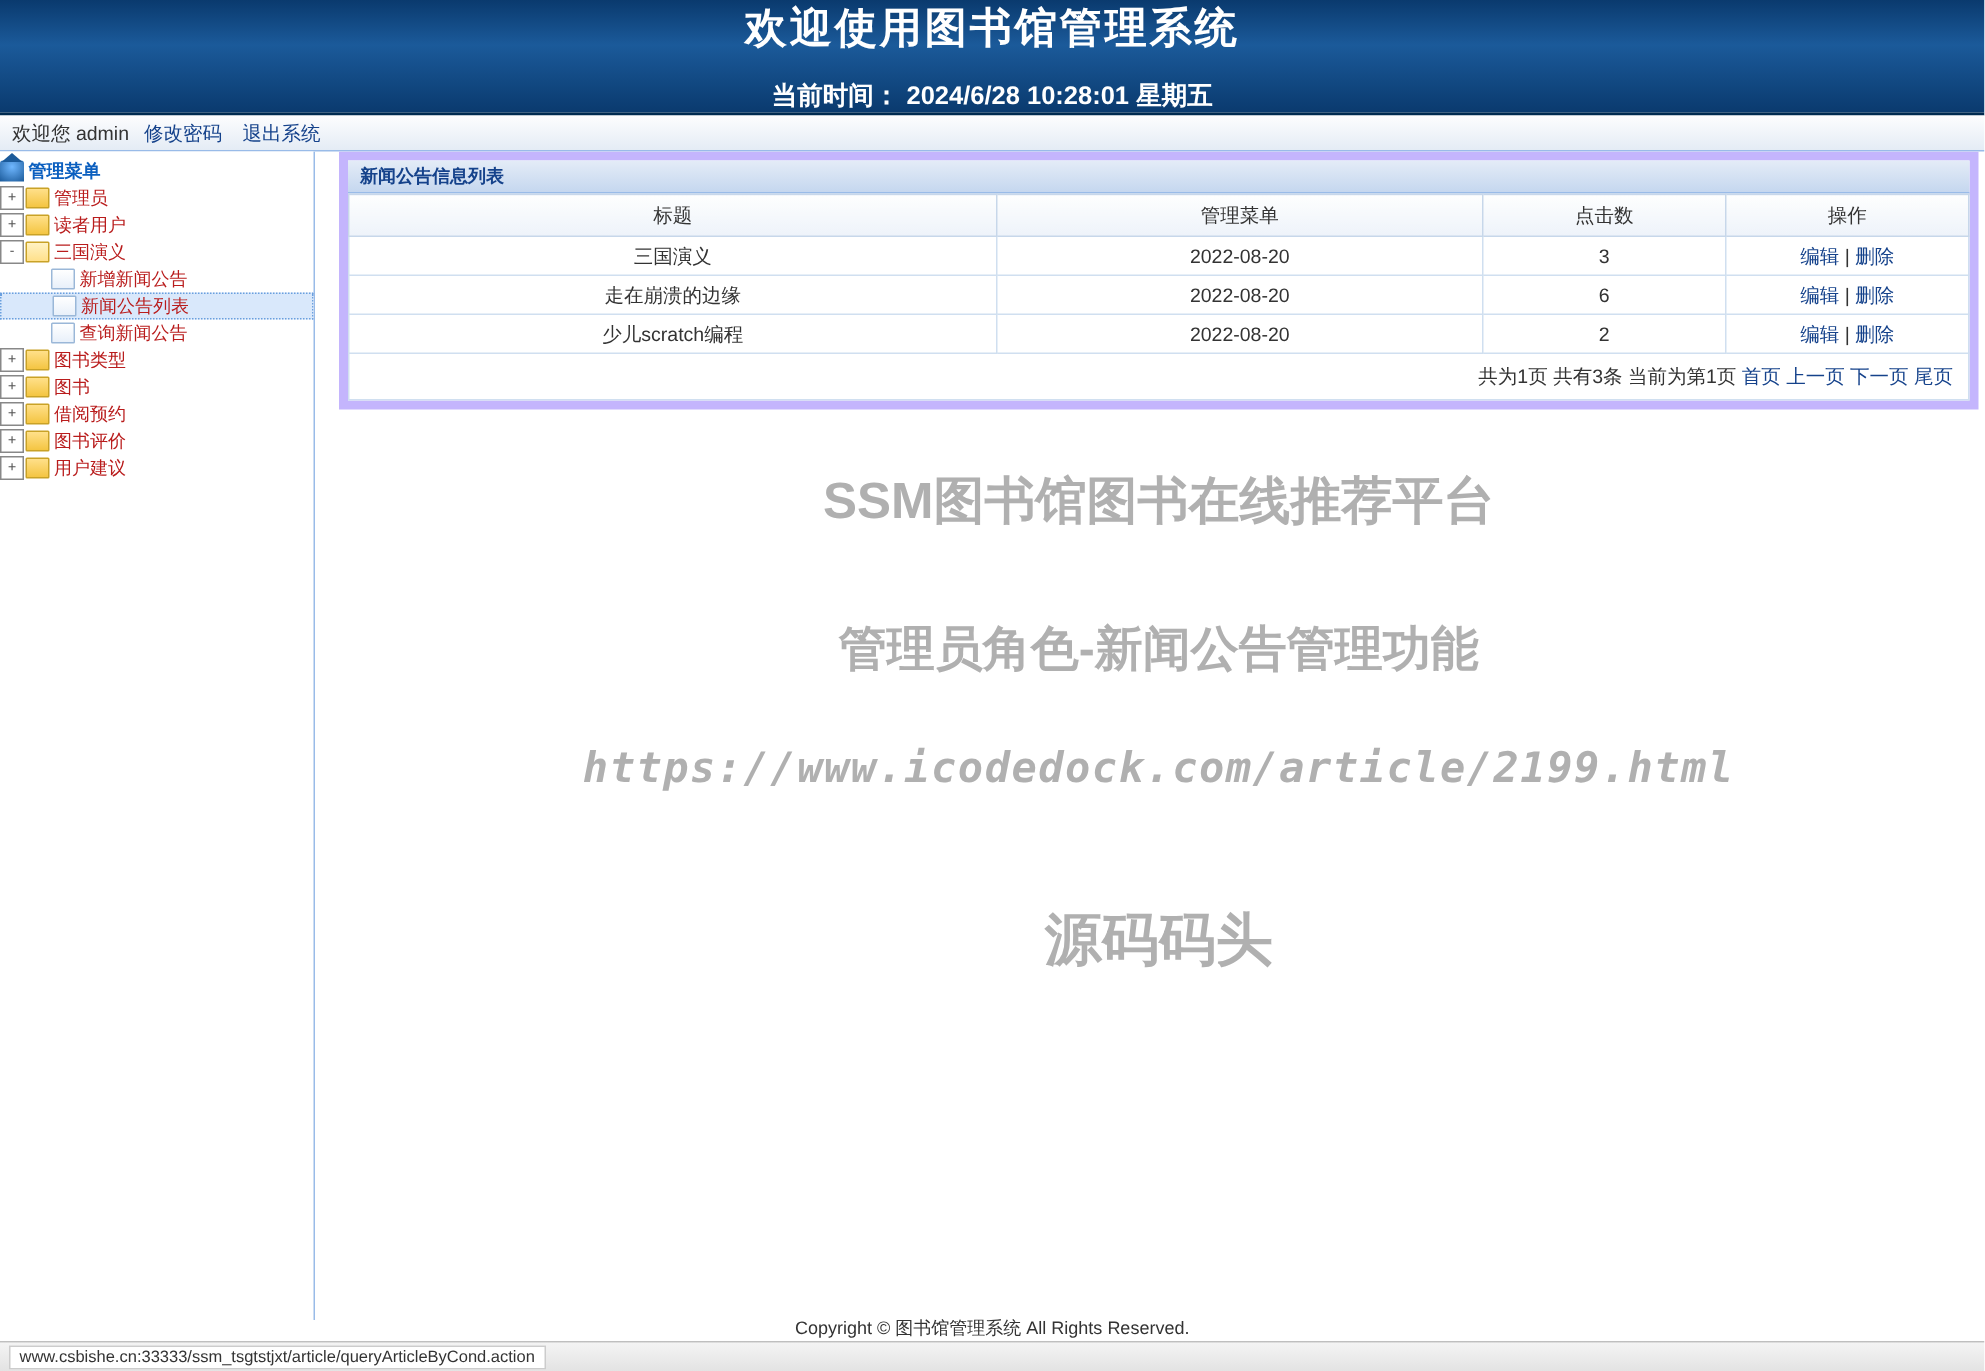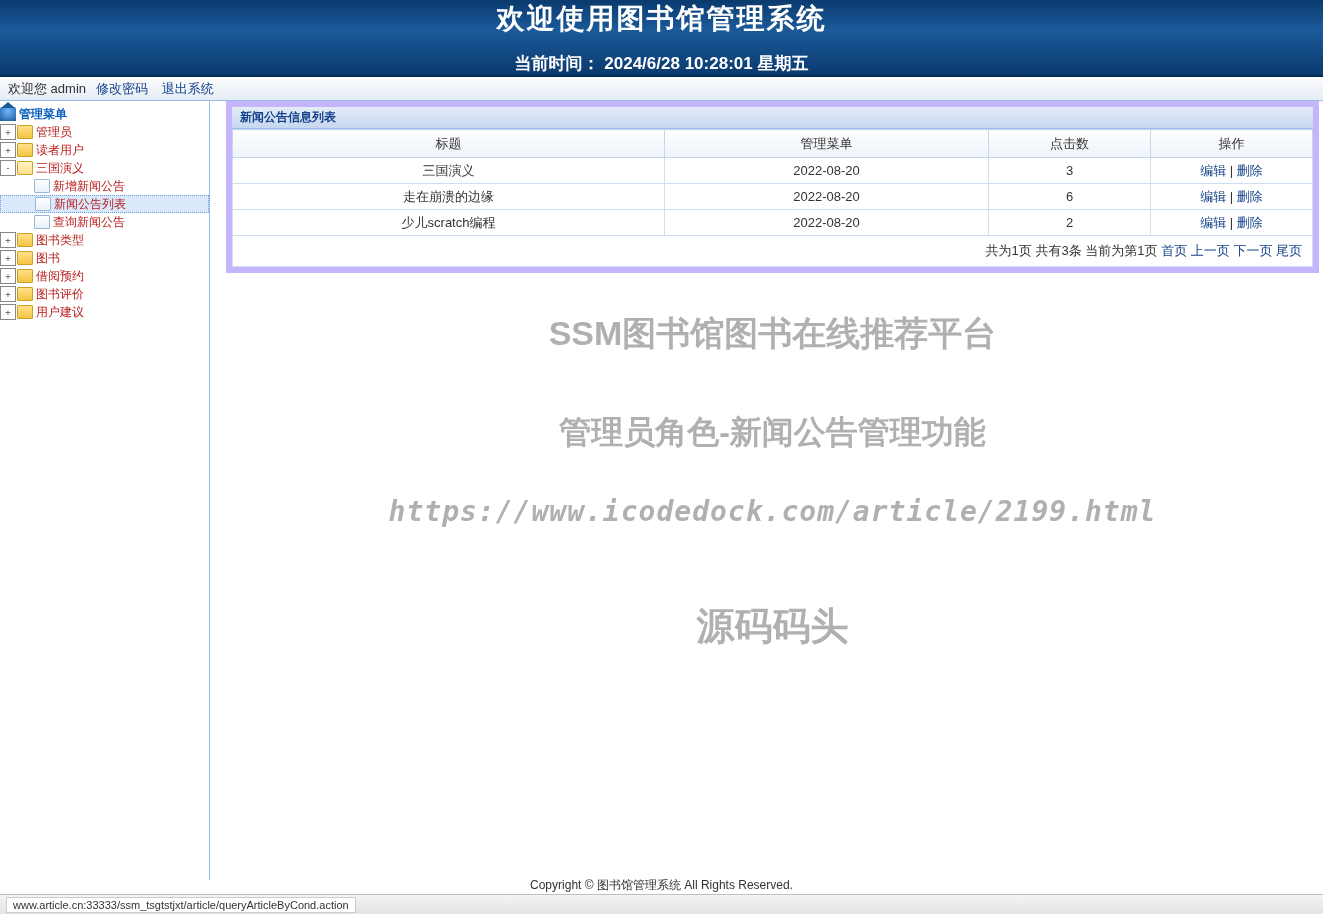--- a/index.html
+++ b/index.html
@@ -190,14 +190,14 @@
     <div class="watermark wm1">SSM图书馆图书在线推荐平台</div>
     <div class="watermark wm2">管理员角色-新闻公告管理功能</div>
     <div class="watermark wm3">https://www.icodedock.com/article/2199.html</div>
     <div class="watermark wm4">源码码头</div>
   </div>
 </div>
 
 <div class="footer">Copyright © 图书馆管理系统 All Rights Reserved.</div>
 
 <div class="statusbar">
-  <span class="statusbar-url">www.article.cn:33333/ssm_tsgtstjxt/article/queryArticleByCond.action</span>
+  <span class="statusbar-url">www.csbishe.cn:33333/ssm_tsgtstjxt/article/queryArticleByCond.action</span>
 </div>
 
 </body></html>

